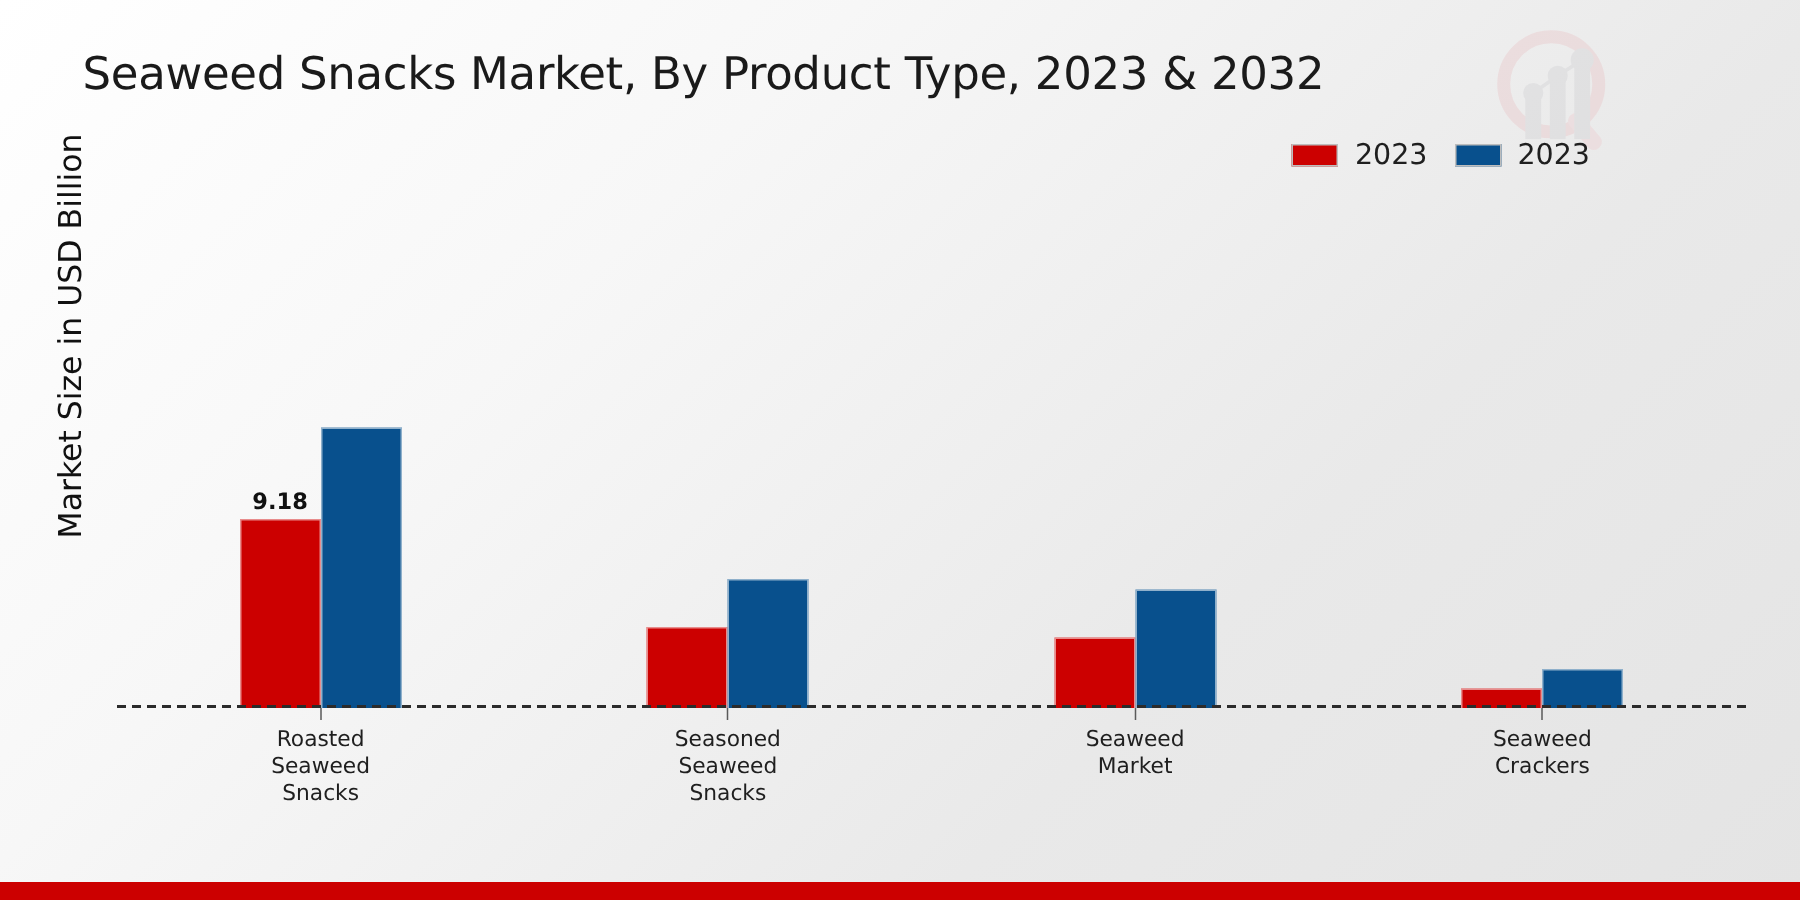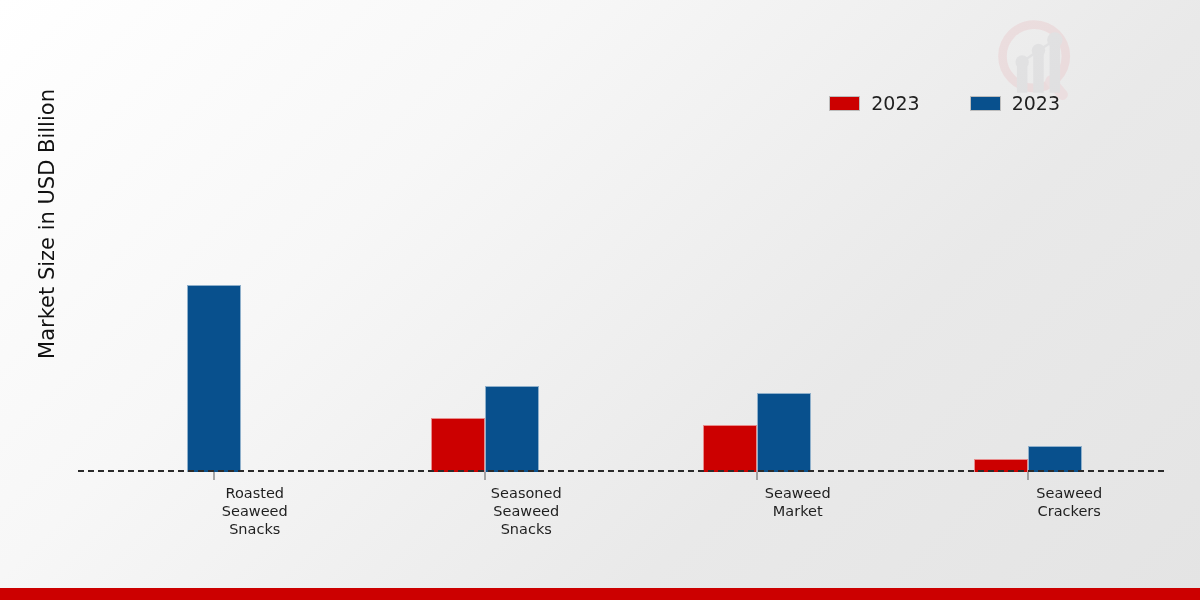--- a/index.html
+++ b/index.html
@@ -45,21 +45,21 @@
     white-space: nowrap;
   }
 
   
   .legend {
     position: absolute;
     right: 140px;
     top: 92px;
     display: flex;
     align-items: center;
-    gap: 50px;
+    gap: 18px;
   }
   .legend-item {
     display: flex;
     align-items: center;
     gap: 11px;
   }
   .legend-swatch {
     width: 31px;
     height: 15px;
     border: 1px solid #bdbdbd;
@@ -146,21 +146,20 @@
     position: absolute;
     left: 50%;
     transform: translateX(-50%);
     top: 100%;
     margin-top: 12px;
     font-size: 14.5px;
     line-height: 18px;
     color: #1f1f1f;
     text-align: center;
     white-space: nowrap;
-    margin-left: 41px;
   }
 
   
   .bottom-band {
     position: absolute;
     left: 0;
     bottom: 0;
     width: 100%;
     height: 12px;
   }
@@ -177,38 +176,42 @@
       <rect x="28" y="52" width="11" height="30" fill="#c9c9cd"></rect>
       <rect x="45" y="40" width="11" height="42" fill="#c9c9cd"></rect>
       <rect x="62" y="30" width="11" height="52" fill="#c9c9cd"></rect>
       <circle cx="33.5" cy="50" r="7" fill="#c9c9cd"></circle>
       <circle cx="50.5" cy="38" r="7" fill="#c9c9cd"></circle>
       <circle cx="67.5" cy="27" r="8" fill="#c9c9cd"></circle>
       <path d="M33.5 50 L50.5 38 L67.5 27" stroke="#c9c9cd" stroke-width="2.5" fill="none"></path>
     </svg>
   </div>
 
+  <div class="chart-title">Seaweed Snacks Market, By Product Type, 2023 &amp; 2032</div>
 
   <div class="legend">
     <div class="legend-item">
       <span class="legend-swatch" style="background:#cc0000"></span>
       <span class="legend-label">2023</span>
     </div>
     <div class="legend-item">
       <span class="legend-swatch" style="background:#08508d"></span>
       <span class="legend-label">2023</span>
     </div>
   </div>
 
   <div class="y-axis-title">Market Size in USD Billion</div>
 
   <div class="plot-area">
     <div class="groups">
 
       <div class="bar-group">
+        <div class="bar" style="background:#cc0000; height:126px;">
+          <span class="bar-value">9.18</span>
+        </div>
         <div class="bar" style="background:#08508d; height:187px;"></div>
         <span class="tick"></span>
         <div class="cat-label">
           <div>Roasted</div>
           <div>Seaweed</div>
           <div>Snacks</div>
         </div>
       </div>
 
       <div class="bar-group">

